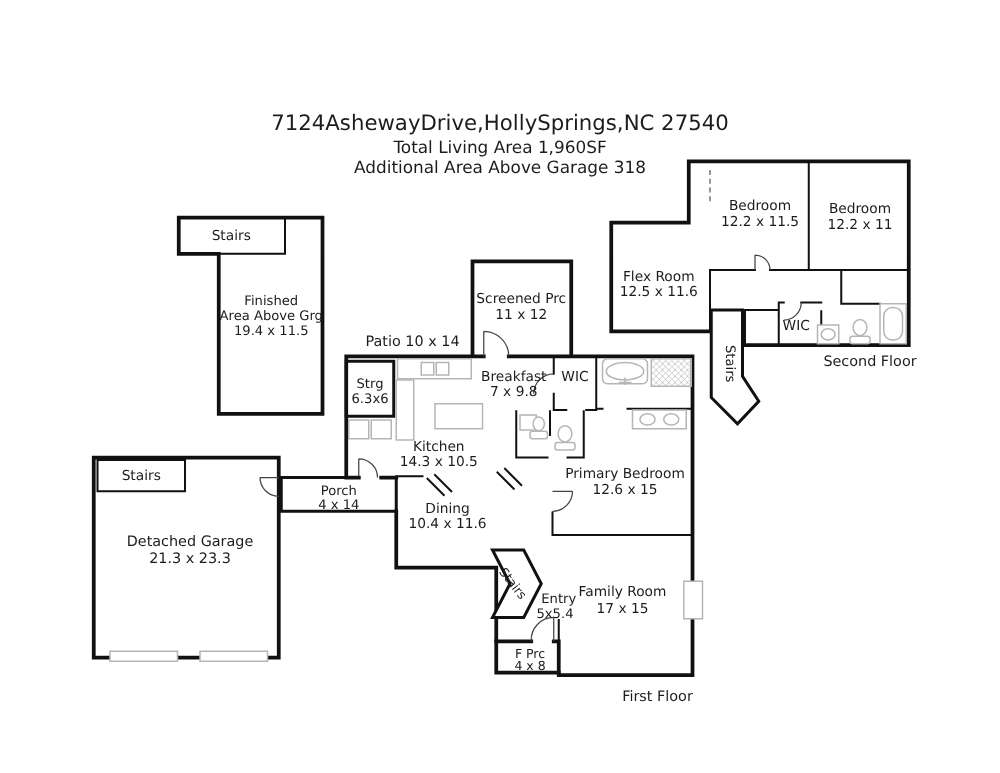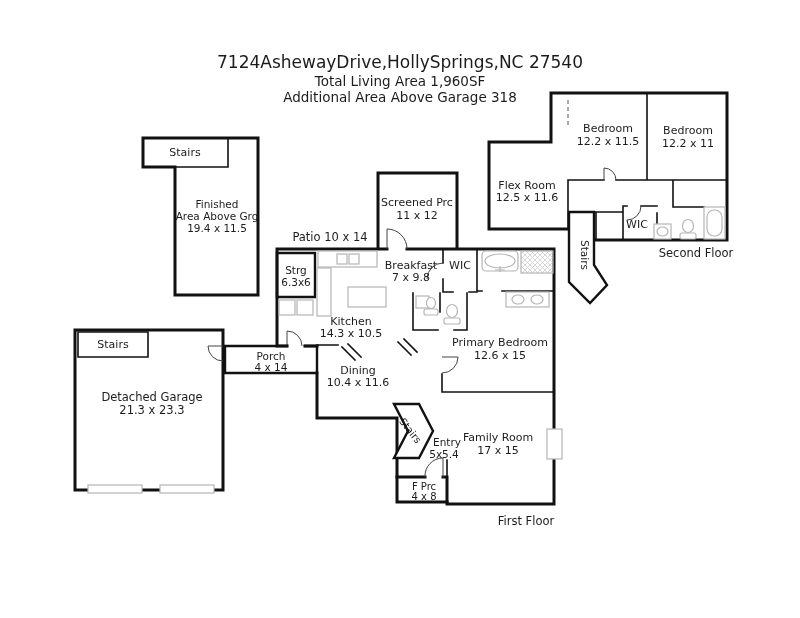--- a/index.html
+++ b/index.html
@@ -1,17 +1,17 @@
 <!DOCTYPE html>
 <html><head>
 <meta charset="utf-8">
 <style>
   html,body{margin:0;padding:0;background:#fff;}
   .canvas{position:relative;width:800px;height:552px;background:#ffffff;overflow:hidden;
-          font-family:"DejaVu Sans","Liberation Sans",sans-serif;}
+          font-family:"DejaVu Sans","Liberation Sans",sans-serif;margin-top:36px;}
   svg{position:absolute;left:0;top:0;}
   svg text{font-family:"DejaVu Sans","Liberation Sans",sans-serif;fill:#1c1c1c;}
   .t-title{font-size:17px;}
   .t-sub{font-size:13.5px;}
   .t-room{font-size:11px;}
   .t-room-sm{font-size:10.5px;}
   .t-tiny{font-size:10px;}
   .t-floor{font-size:11.5px;}
   .t-logo{font-size:19px;font-weight:600;letter-spacing:1px;fill:#161616;}
   .wall{stroke:#111;fill:none;stroke-width:3;stroke-linecap:square;}

